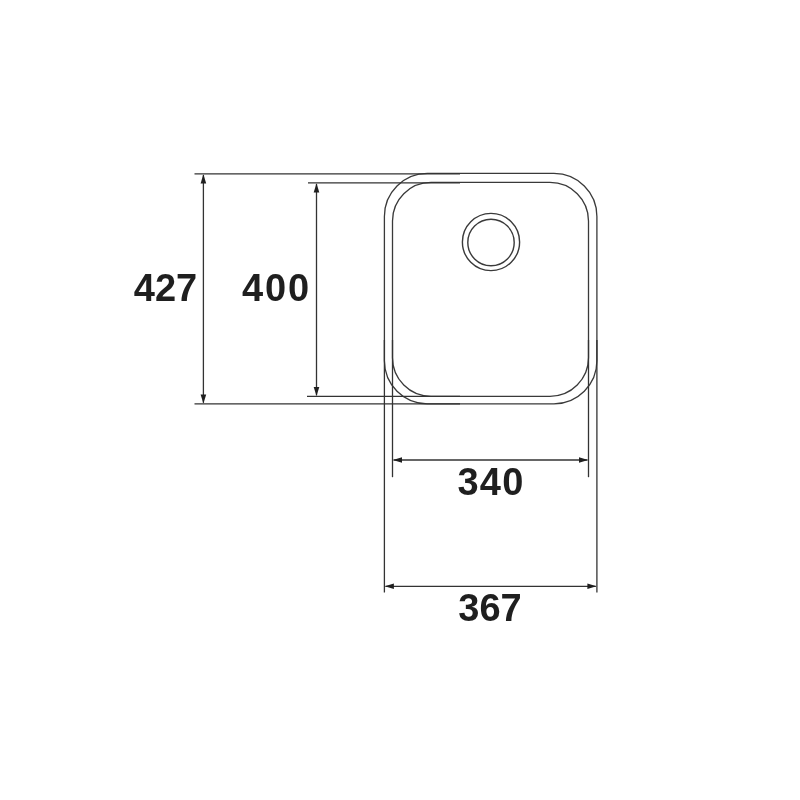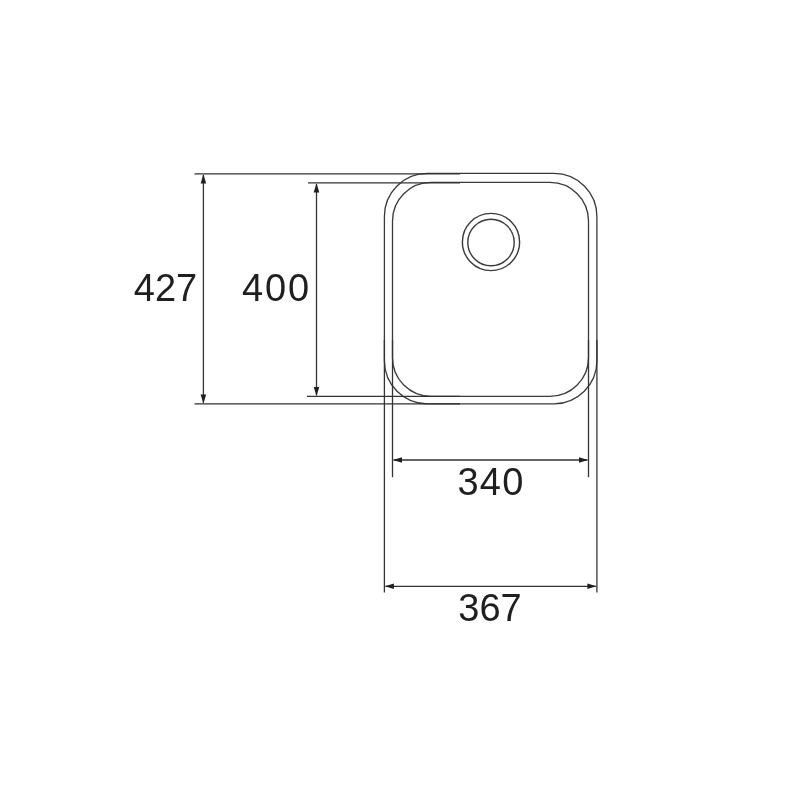--- a/index.html
+++ b/index.html
@@ -1,16 +1,16 @@
 <!DOCTYPE html>
 <html><head>
 <meta charset="utf-8">
 <style>
   html,body{margin:0;padding:0;background:#ffffff;}
-  .page{width:800px;height:800px;position:relative;background:#ffffff;overflow:hidden;}
+  .page{width:800px;height:800px;position:relative;background:#ffffff;overflow:hidden;font-weight:bold;}
   text{font-family:"Liberation Sans", sans-serif;fill:#1f1f1f;}
 </style>
 </head>
 <body>
 
 <div class="page">
 <svg width="800" height="800" viewBox="0 0 800 800">
 
   <rect x="0" y="0" width="800" height="800" fill="#ffffff"></rect>
 

